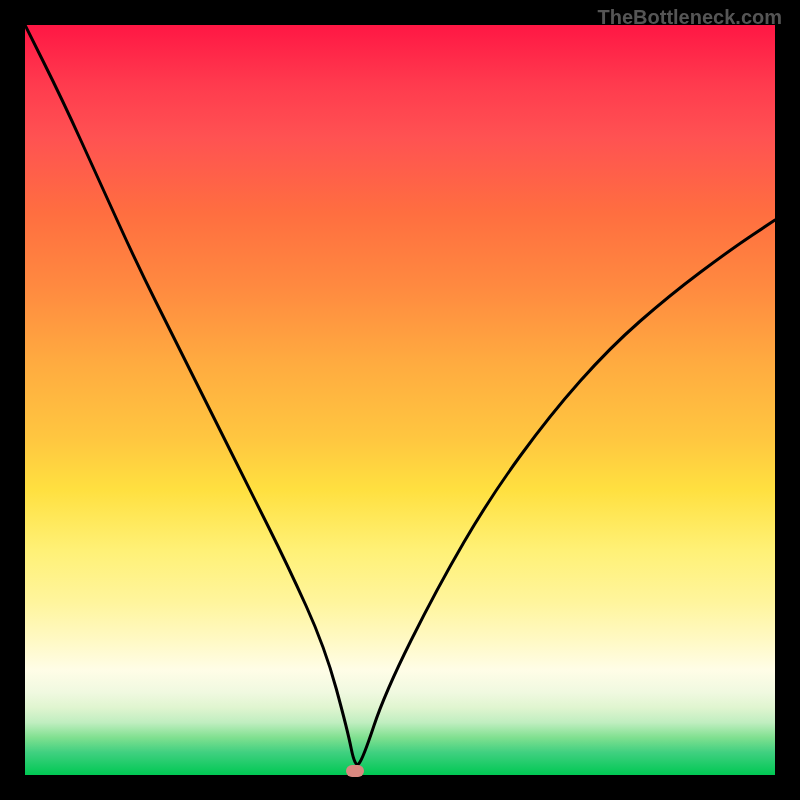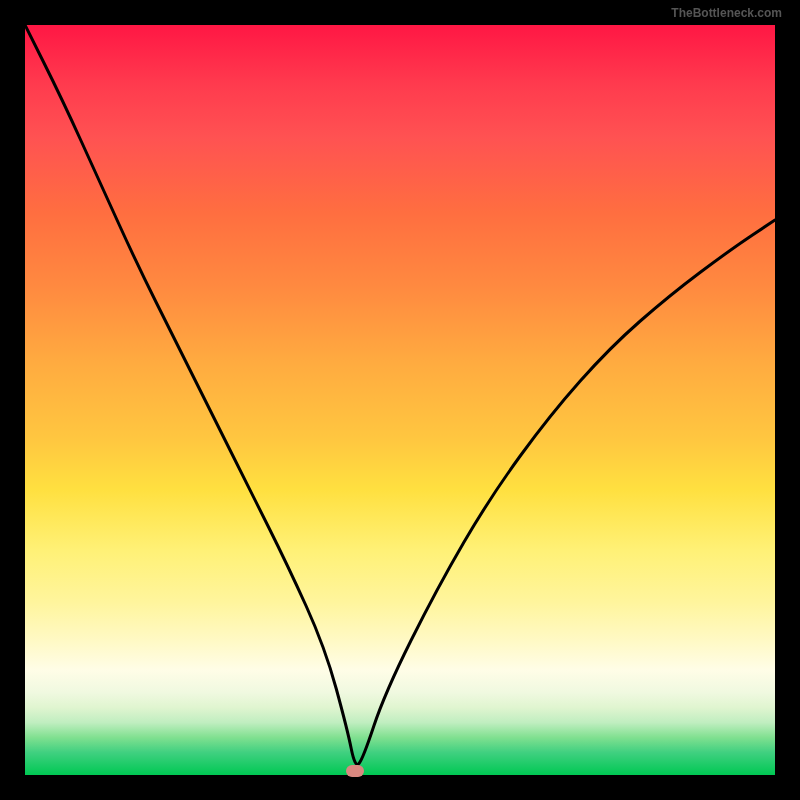--- a/index.html
+++ b/index.html
@@ -15,21 +15,21 @@
     width: 800px;
     height: 800px;
     background: #000;
     position: relative;
   }
   .watermark {
     position: absolute;
     top: 6px;
     right: 18px;
     color: #555;
-    font-size: 12px;
+    font-size: 20px;
     font-weight: bold;
     z-index: 10;
   }
   .plot-area {
     position: absolute;
     left: 25px;
     top: 25px;
     width: 750px;
     height: 750px;
     background: linear-gradient(to bottom,

